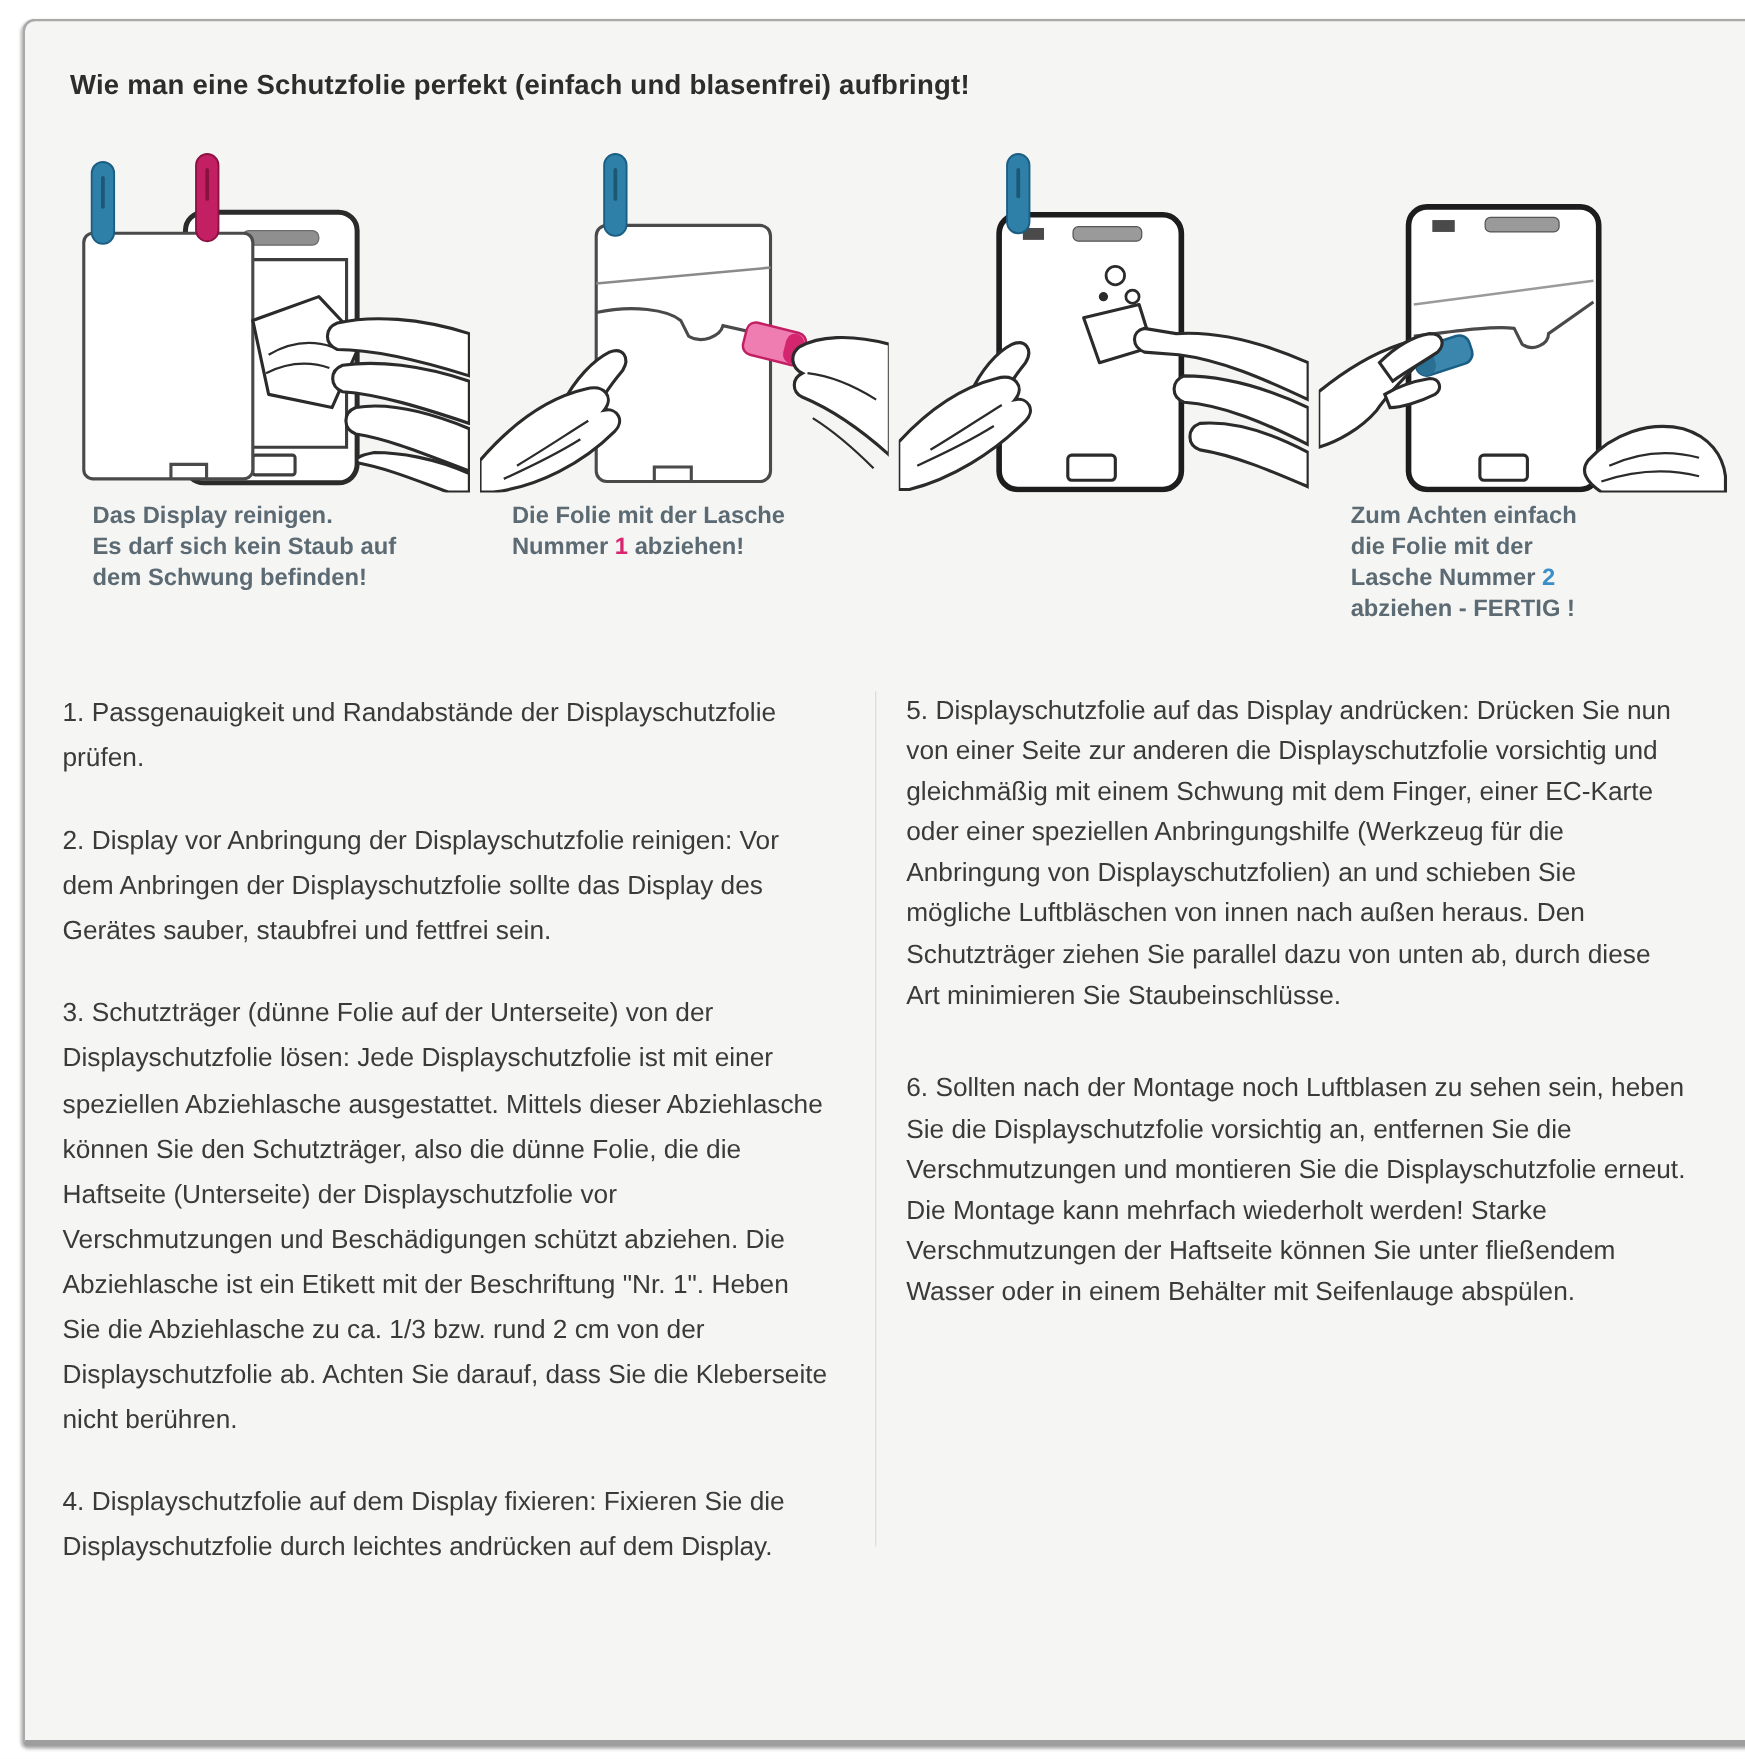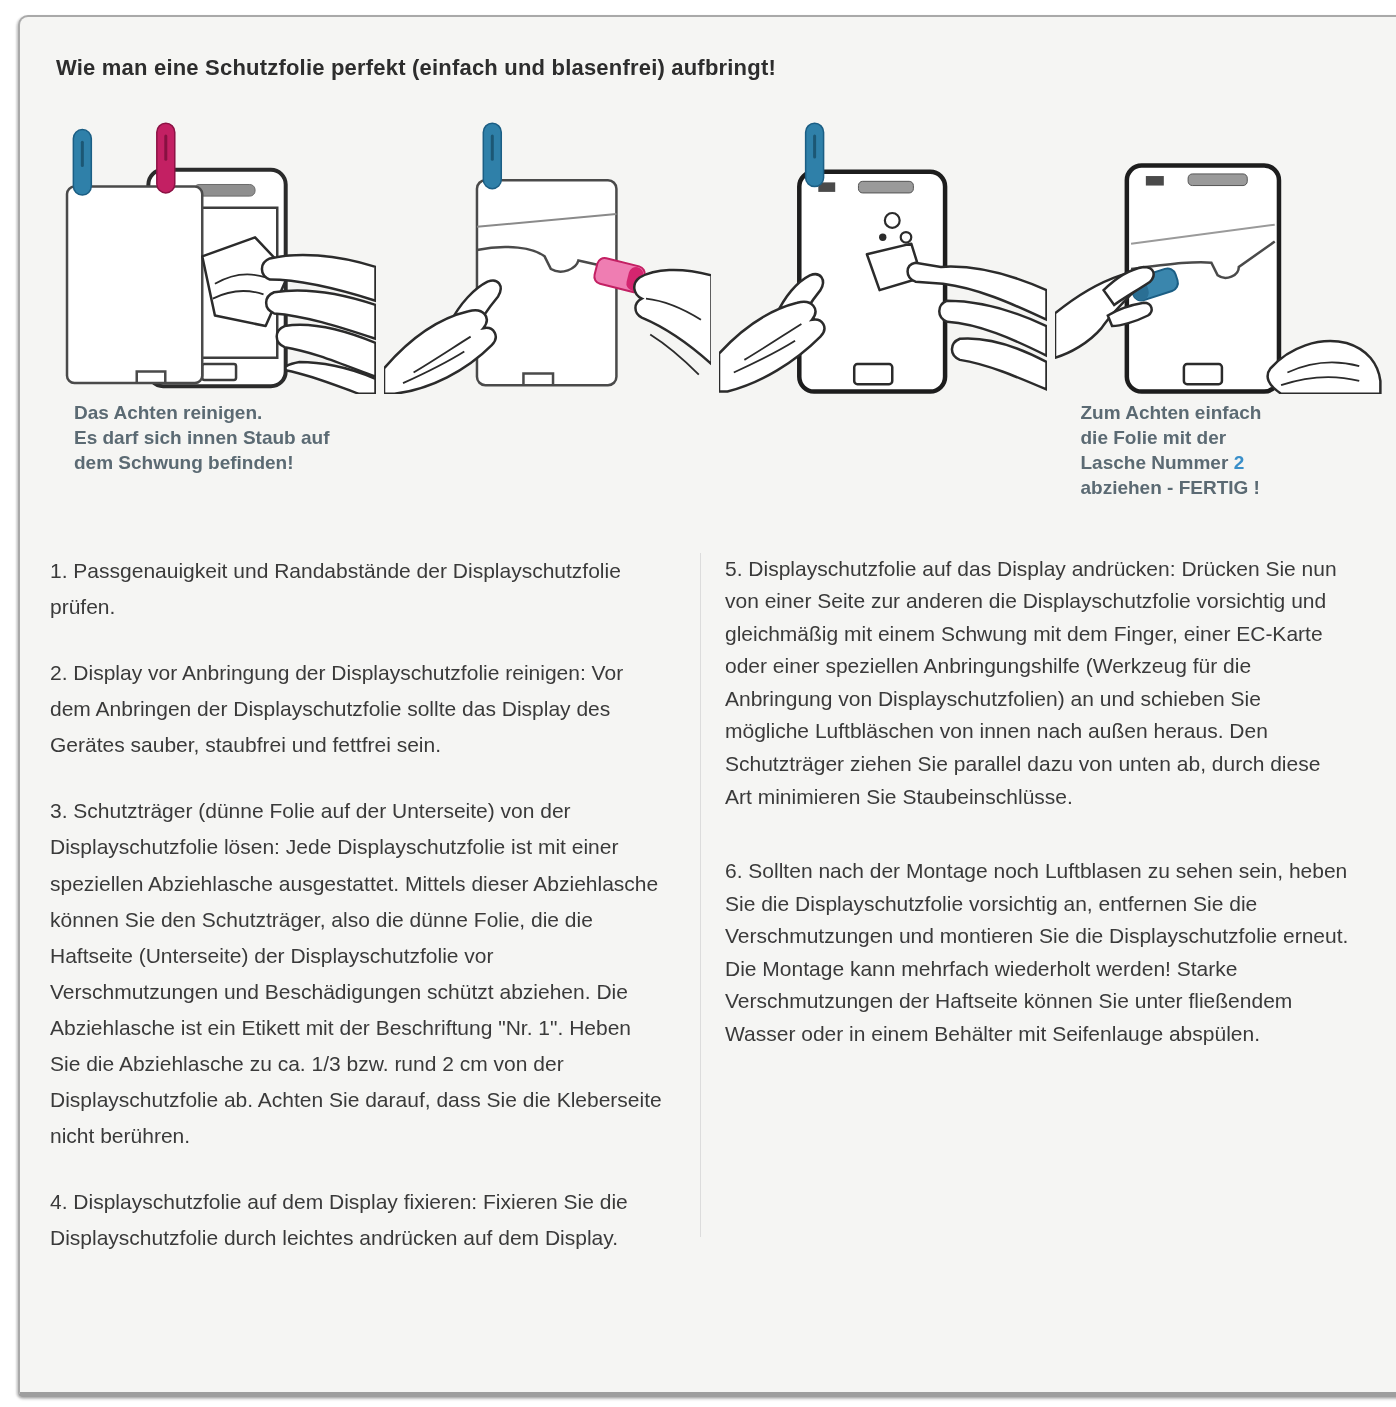--- a/index.html
+++ b/index.html
@@ -65,22 +65,22 @@
         <path d="M146 130 L196 112 L228 146 L206 196 L158 186 Z" fill="#fff" stroke="#2b2b2b" stroke-width="2.5" stroke-linejoin="round"></path>
         <path d="M158 156 Q182 142 206 150 M156 170 Q180 158 204 166" fill="none" stroke="#2b2b2b" stroke-width="1.8"></path>
         <g fill="#fff" stroke="#2b2b2b" stroke-width="2.5">
           <path d="M310 140 C272 128 236 126 210 132 C200 136 200 148 210 152 C238 152 272 160 310 172 Z"></path>
           <path d="M310 176 C274 164 240 160 214 164 C204 168 204 180 214 184 C242 186 274 196 310 208 Z"></path>
           <path d="M310 212 C276 198 248 192 224 196 C214 200 214 212 224 216 C250 220 278 232 310 244 Z"></path>
           <path d="M226 238 C248 242 272 252 294 260 L310 260 L310 246 C284 234 256 230 238 230 C228 232 222 234 226 238 Z"></path>
         </g>
       </svg>
       <p class="caption">
-        <span class="cap-line">Das Achten reinigen.</span>
-        <span class="cap-line">Es darf sich innen Staub auf</span>
+        <span class="cap-line">Das Display reinigen.</span>
+        <span class="cap-line">Es darf sich kein Staub auf</span>
         <span class="cap-line">dem Schwung befinden!</span>
       </p>
     </div>
 
     <div class="panel">
       <svg class="ill" viewBox="0 0 310 260" xmlns="http://www.w3.org/2000/svg">
         <rect x="88" y="58" width="132" height="194" rx="8" fill="#fff" stroke="#4a4a4a" stroke-width="2.5"></rect>
         <path d="M132 252 v-11 h28 v11" fill="none" stroke="#4a4a4a" stroke-width="2.5"></path>
         <g>
           <rect x="94" y="4" width="17" height="62" rx="8.5" fill="#2f80a9" stroke="#1b5e84" stroke-width="1.5"></rect>
@@ -95,20 +95,24 @@
         <g fill="#fff" stroke="#2b2b2b" stroke-width="2.5">
           <path d="M62 194 C72 174 86 160 98 154 C108 150 114 158 108 168 C98 180 90 192 86 202 Z"></path>
           <path d="M0 236 C26 206 54 188 80 182 C94 178 102 188 94 198 C104 196 110 206 102 214 C78 238 44 256 10 260 L0 260 Z"></path>
           <path d="M28 240 C48 228 66 216 82 206 M18 250 C40 240 60 230 76 220" fill="none" stroke-width="1.8"></path>
         </g>
         <g fill="#fff" stroke="#2b2b2b" stroke-width="2.5">
           <path d="M310 148 C280 140 256 142 242 150 C234 156 236 166 244 170 C236 174 236 184 244 188 C268 198 290 214 310 232 Z"></path>
           <path d="M248 170 C266 172 284 180 300 190 M252 204 C268 214 284 228 298 242" fill="none" stroke-width="1.8"></path>
         </g>
       </svg>
+      <p class="caption">
+        <span class="cap-line">Die Folie mit der Lasche</span>
+        <span class="cap-line"><span>Nummer </span><span class="num-pink">1</span><span> abziehen!</span></span>
+      </p>
     </div>
 
     <div class="panel">
       <svg class="ill" viewBox="0 0 310 260" xmlns="http://www.w3.org/2000/svg">
         <rect x="76" y="50" width="138" height="208" rx="14" fill="#fff" stroke="#1d1d1d" stroke-width="4.5"></rect>
         <rect x="94" y="60" width="16" height="9" fill="#4a4a4a"></rect>
         <rect x="132" y="59" width="52" height="11" rx="4" fill="#9a9a9a" stroke="#555" stroke-width="1"></rect>
         <rect x="128" y="232" width="36" height="19" rx="3" fill="#fff" stroke="#2b2b2b" stroke-width="2.5"></rect>
         <g>
           <rect x="82" y="4" width="17" height="60" rx="8.5" fill="#2f80a9" stroke="#1b5e84" stroke-width="1.5"></rect>

